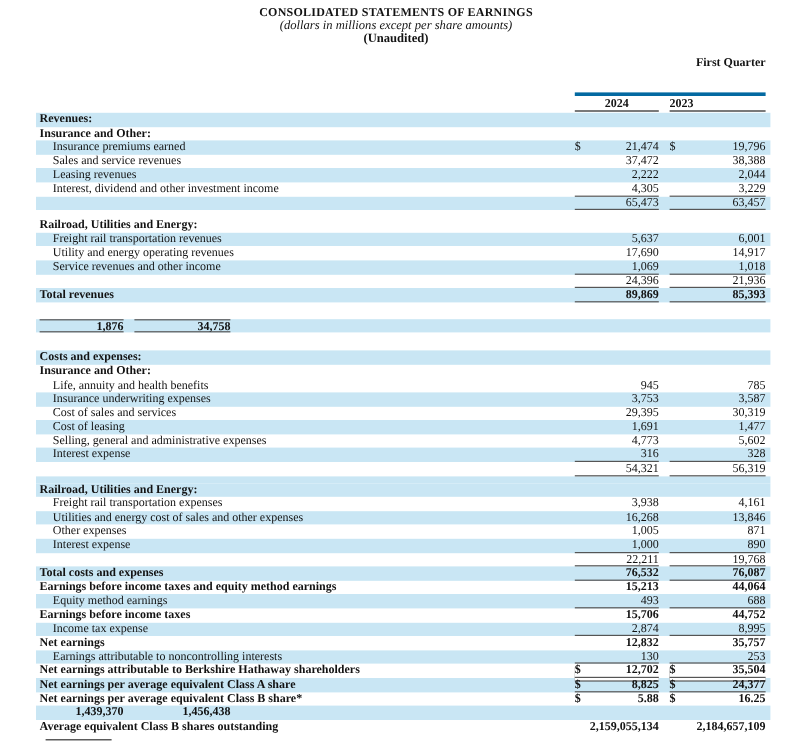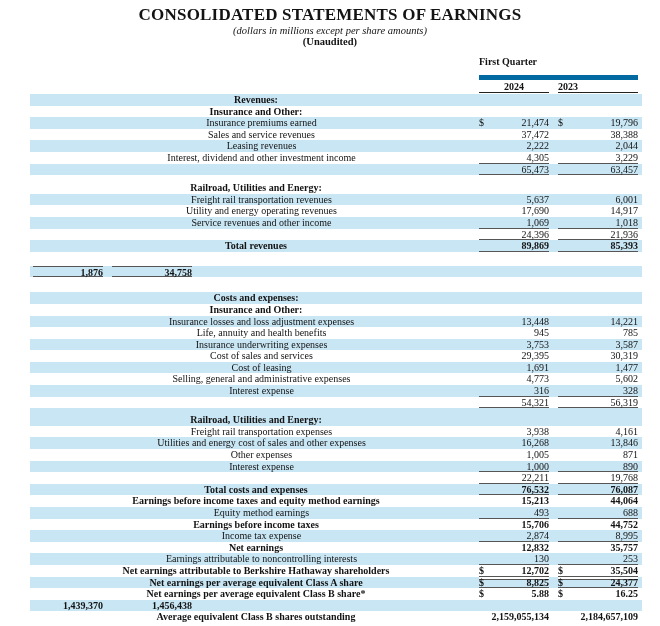--- a/index.html
+++ b/index.html
@@ -3,40 +3,40 @@
 <meta charset="utf-8">
 <style>
   * { box-sizing: border-box; }
   html,body { margin:0; padding:0; background:#ffffff; }
   .page {
     width:660px; height:626px; position:relative; overflow:hidden;
     background:#ffffff; color:#131313;
     font-family:"Liberation Serif", serif;
   }
   .hdr { text-align:center; padding-top:5px; }
-  .hdr .t1 { font-size:17px; font-weight:bold; letter-spacing:.2px; }
+  .hdr .t1 { font-size:10px; font-weight:bold; letter-spacing:.2px; }
   .hdr .t2 { font-size:10.5px; font-style:italic; }
   .hdr .t3 { font-size:10.5px; font-weight:bold; }
 
   .colhead { margin:9px 0 1px 479px; width:159px; font-weight:bold; font-size:10px; }
-  .colhead .fq { text-align:left; border-bottom:5px solid #0369a1; padding-bottom:8px; }
+  .colhead .fq { text-align:right; border-bottom:3px solid #0369a1; padding-bottom:19px; }
   .colhead .yrs { display:flex; padding-top:1px; }
   .colhead .yr1 { width:70px; text-align:center; border-bottom:1px solid #222; }
   .colhead .yr2 { width:80px; margin-left:9px; text-align:left; border-bottom:1px solid #222; }
 
   .tbl { margin:1px 18px 0 30px; width:612px; }
   .row {
     display:flex; align-items:stretch; height:11.6px;
     font-size:10px; line-height:11.5px;
     padding-left:3px; padding-right:4px;
   }
   .row.hl { background:var(--hl, #c9e6f4); }
   .row.bold { font-weight:bold; }
   .row.italic .lbl { }
-  .row .lbl { flex:1; white-space:nowrap; overflow:hidden;text-align:center; }
+  .row .lbl { flex:1; white-space:nowrap; overflow:hidden; }
   .row.indent .lbl { padding-left:11px; }
   .num { display:flex; justify-content:space-between; position:relative; }
   .num.c1 { width:70px; }
   .num.c2 { width:80px; margin-left:9px; }
   .num.rb { border-bottom:1px solid var(--rule, #555); }
   .num.ra { border-top:1px solid var(--rule, #555); }
   .num.dbl {
     border-bottom:1px solid var(--rule, #555);
     box-shadow: 0 2px 0 0 #ffffff, 0 3px 0 0 var(--rule, #555);
   }
@@ -233,31 +233,20 @@
         <div class="lbl">Insurance and Other:</div>
         <div class="num c1">
           <span class="cur"></span>
           <span class="val"></span>
         </div>
         <div class="num c2">
           <span class="cur"></span>
           <span class="val"></span>
         </div>
       </div>
-      <div class="row hl indent">
-        <div class="lbl">Insurance losses and loss adjustment expenses</div>
-        <div class="num c1">
-          <span class="cur"></span>
-          <span class="val">13,448</span>
-        </div>
-        <div class="num c2">
-          <span class="cur"></span>
-          <span class="val">14,221</span>
-        </div>
-      </div>
       <div class="row indent">
         <div class="lbl">Life, annuity and health benefits</div>
         <div class="num c1">
           <span class="cur"></span>
           <span class="val">945</span>
         </div>
         <div class="num c2">
           <span class="cur"></span>
           <span class="val">785</span>
         </div>

